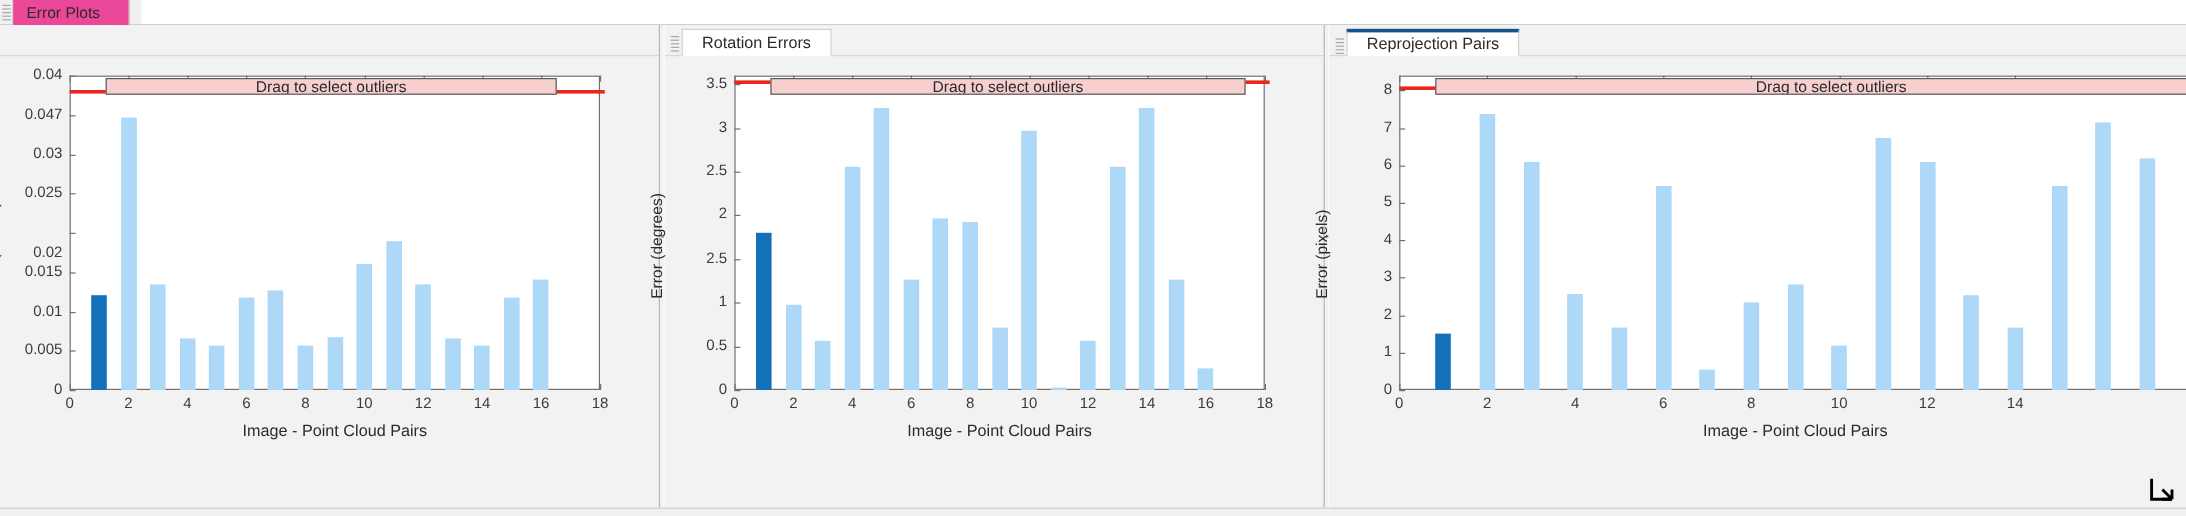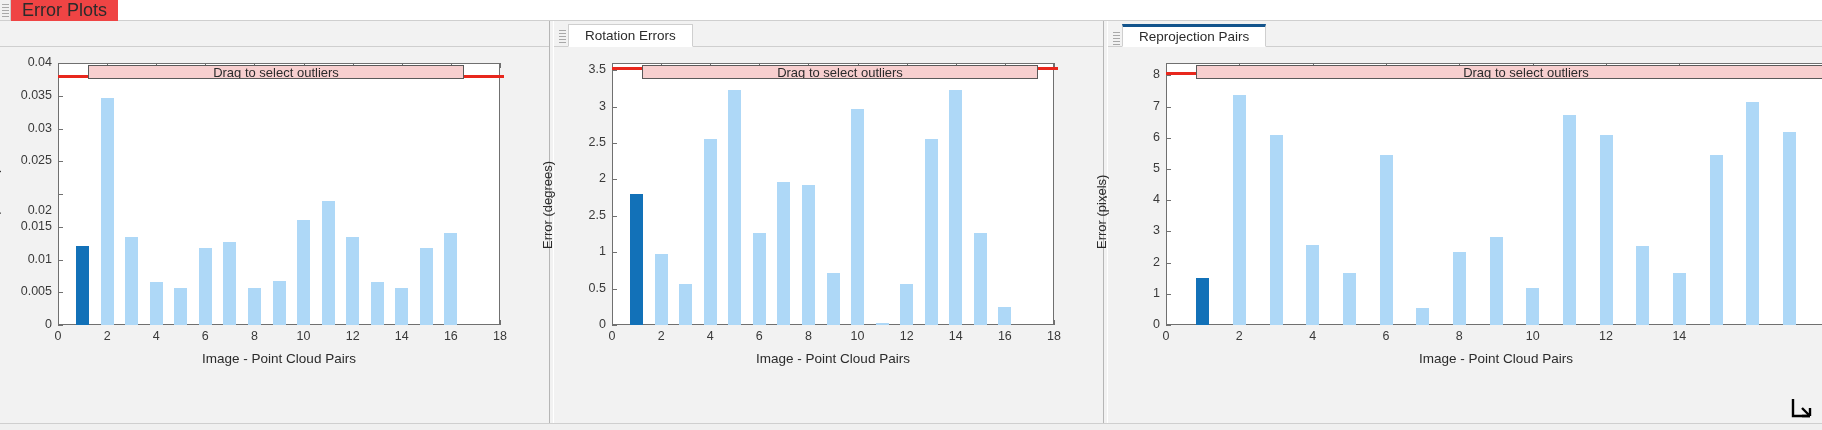--- a/index.html
+++ b/index.html
@@ -25,26 +25,26 @@
   }
   .grip {
     position: absolute;
     width: 7px; height: 13px;
     display: flex; flex-direction: column; justify-content: space-between;
   }
   .grip i { display: block; height: 1px; background: #a8a8a8; width: 7px; }
   .doc-tab {
     position: absolute; left: 10px; top: 0;
     height: 21px; min-width: 98px;
-    background: #ef4444;
+    background: #ec4899;
     border: 1px solid #cfcfcf;
     border-bottom: none; border-top: none;
     display: flex; align-items: center;
     padding: 0 12px 0 11px;
-    font-size: 18px; color: #2b2b2b;
+    font-size: 13px; color: #2b2b2b;
     white-space: nowrap;
   }
   .doc-tab-rest {
     position: absolute; left: 118px; top: 0; right: 0; height: 21px;
     background: #ffffff;
     border-bottom: 1px solid #cfcfcf;
   }
 
   
   .panels {
@@ -205,21 +205,21 @@
           <div class="ytick" style="left: 2px; top: 204.5px; width: 50px;">0.01</div>
           <div class="ytickmark" style="left: 58px; top: 179.75px;"></div>
           <div class="ytick" style="left: 2px; top: 171.75px; width: 50px;">0.015</div>
           <div class="ytickmark" style="left: 58px; top: 147px;"></div>
           <div class="ytick" style="left: 2px; top: 156px; width: 50px;">0.02</div>
           <div class="ytickmark" style="left: 58px; top: 114.25px;"></div>
           <div class="ytick" style="left: 2px; top: 106.25px; width: 50px;">0.025</div>
           <div class="ytickmark" style="left: 58px; top: 81.5px;"></div>
           <div class="ytick" style="left: 2px; top: 73.5px; width: 50px;">0.03</div>
           <div class="ytickmark" style="left: 58px; top: 48.75px;"></div>
-          <div class="ytick" style="left: 2px; top: 40.75px; width: 50px;">0.035</div>
+          <div class="ytick" style="left: 2px; top: 40.75px; width: 50px;">0.047</div>
           <div class="ytickmark" style="left: 58px; top: 16px;"></div>
           <div class="ytick" style="left: 2px; top: 8px; width: 50px;">0.04</div>
           <div class="xtickmark" style="left: 58px; top: 273px;"></div>
           <div class="xtickmark" style="left: 58px; top: 16px;"></div>
           <div class="xtick" style="left: 38px; top: 282px; width: 40px;">0</div>
           <div class="xtickmark" style="left: 107.111px; top: 273px;"></div>
           <div class="xtickmark" style="left: 107.111px; top: 16px;"></div>
           <div class="xtick" style="left: 87.1111px; top: 282px; width: 40px;">2</div>
           <div class="xtickmark" style="left: 156.222px; top: 273px;"></div>
           <div class="xtickmark" style="left: 156.222px; top: 16px;"></div>

